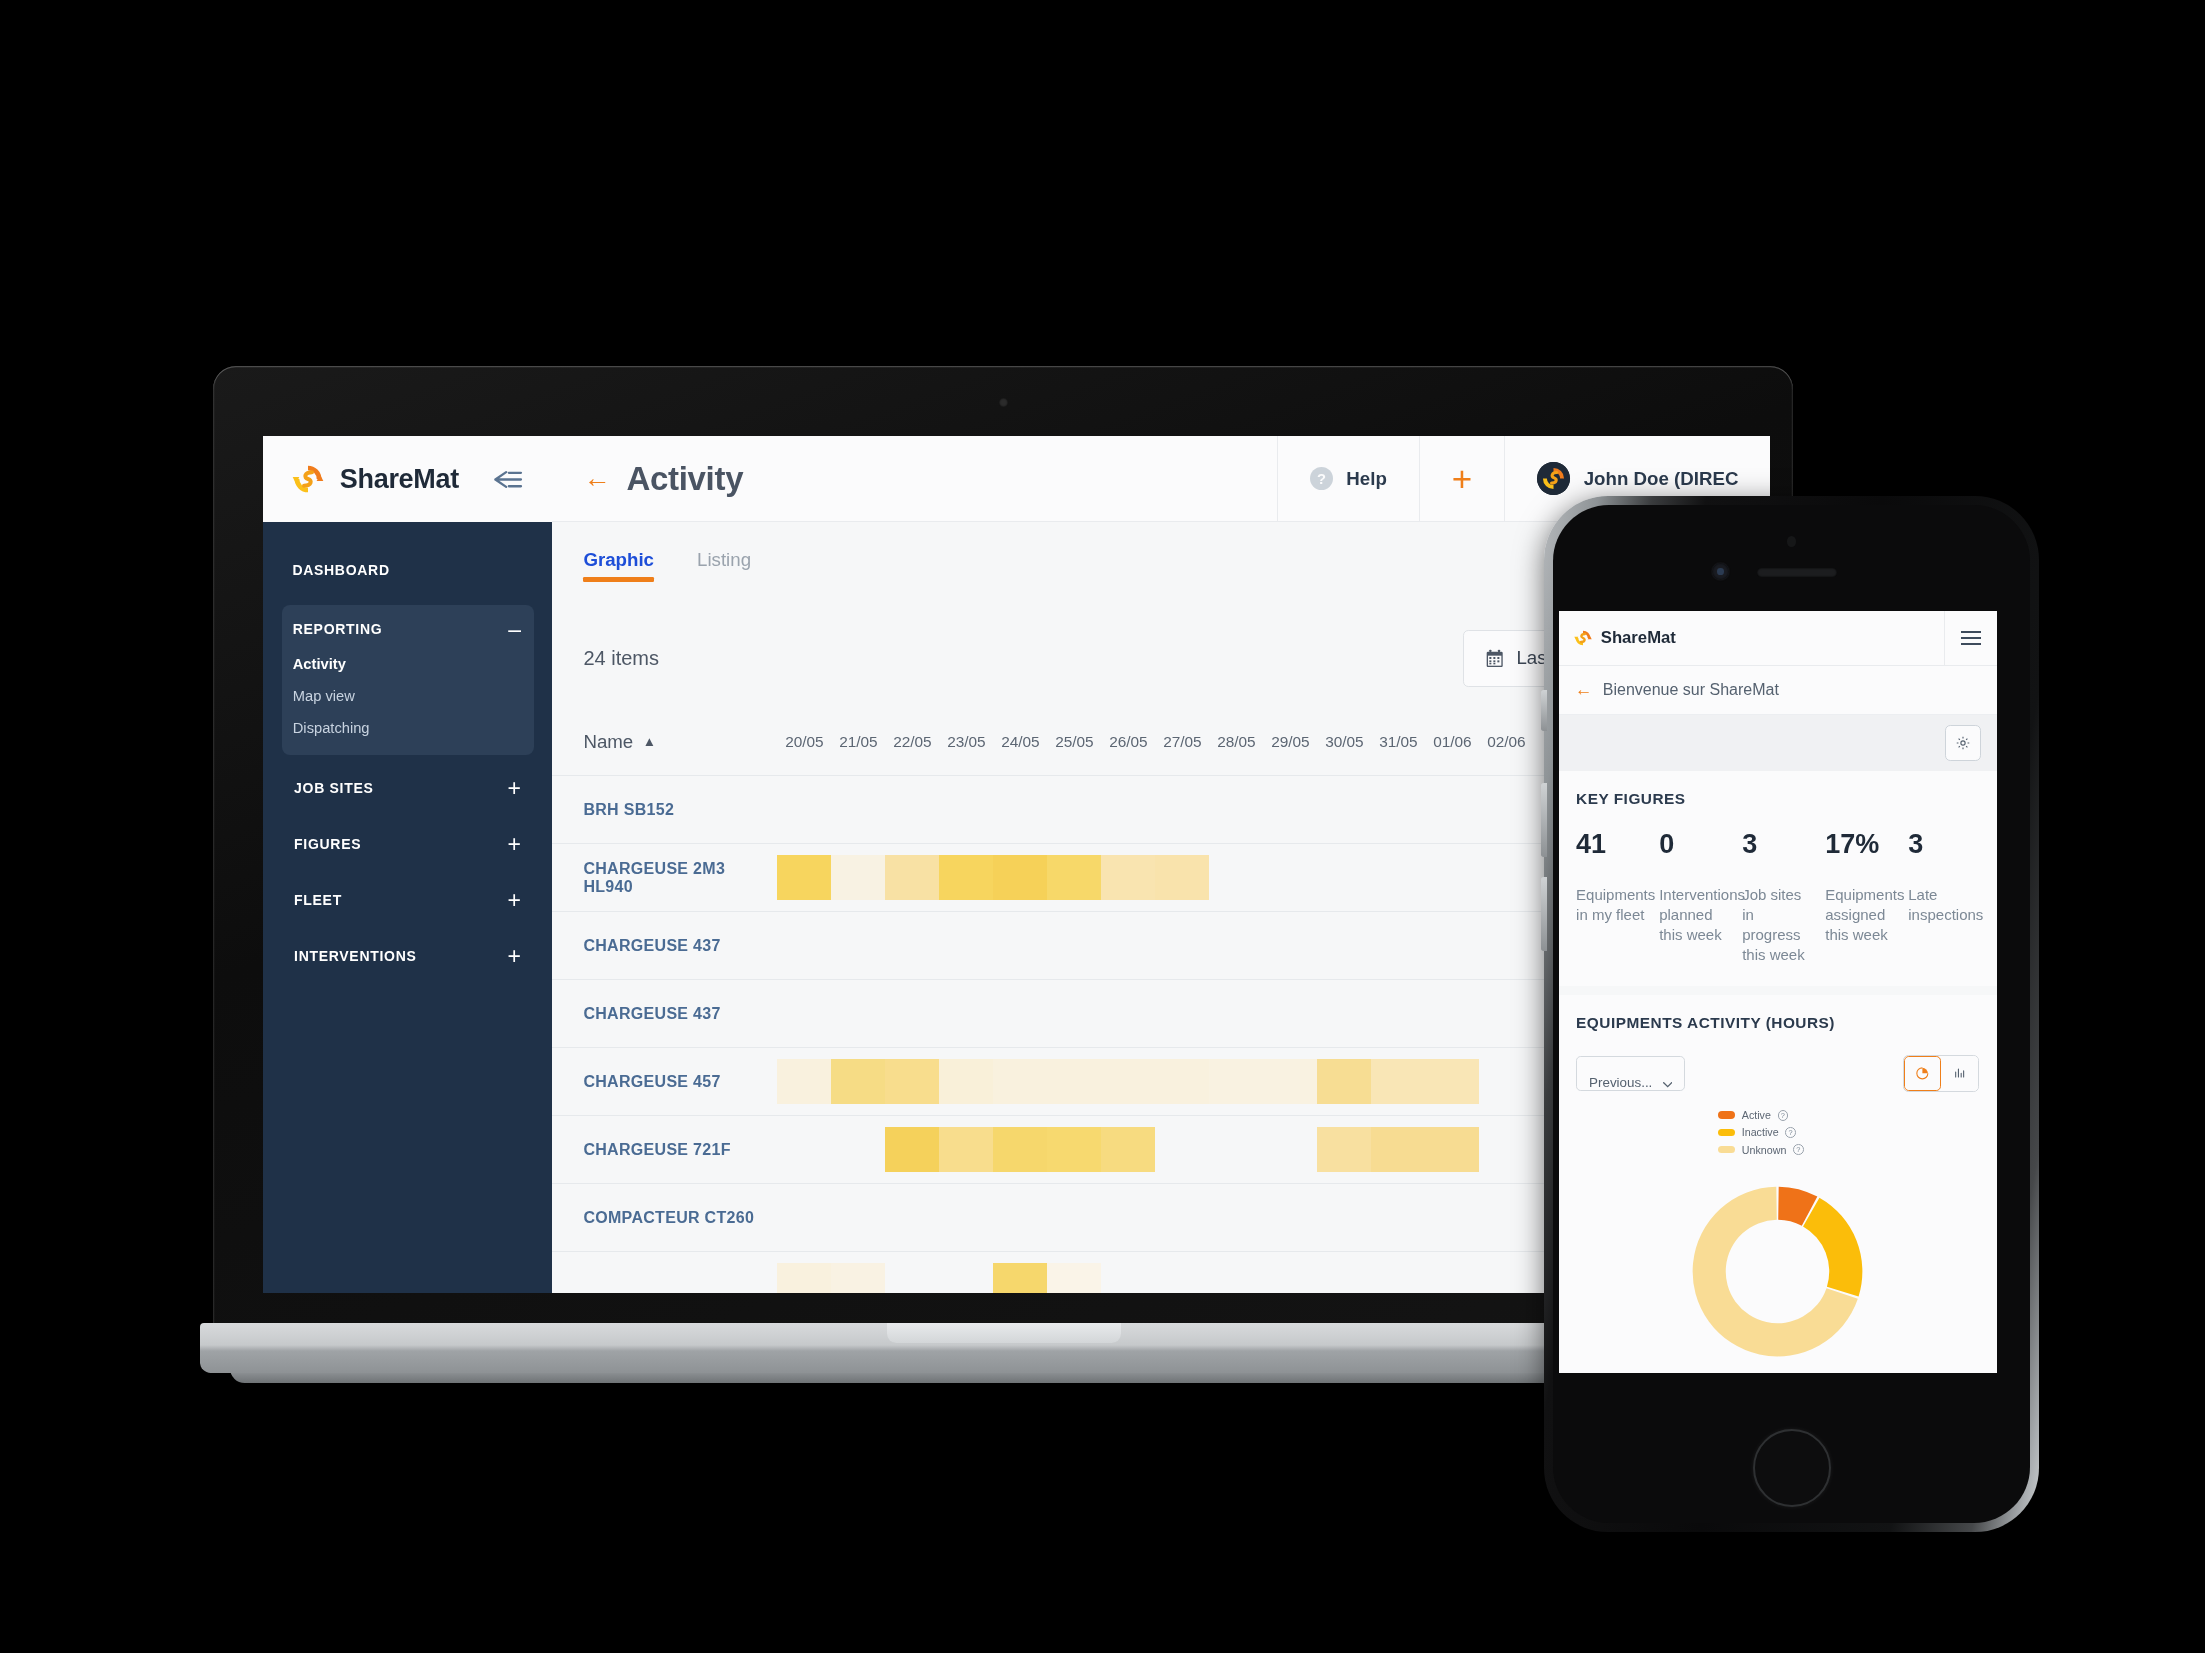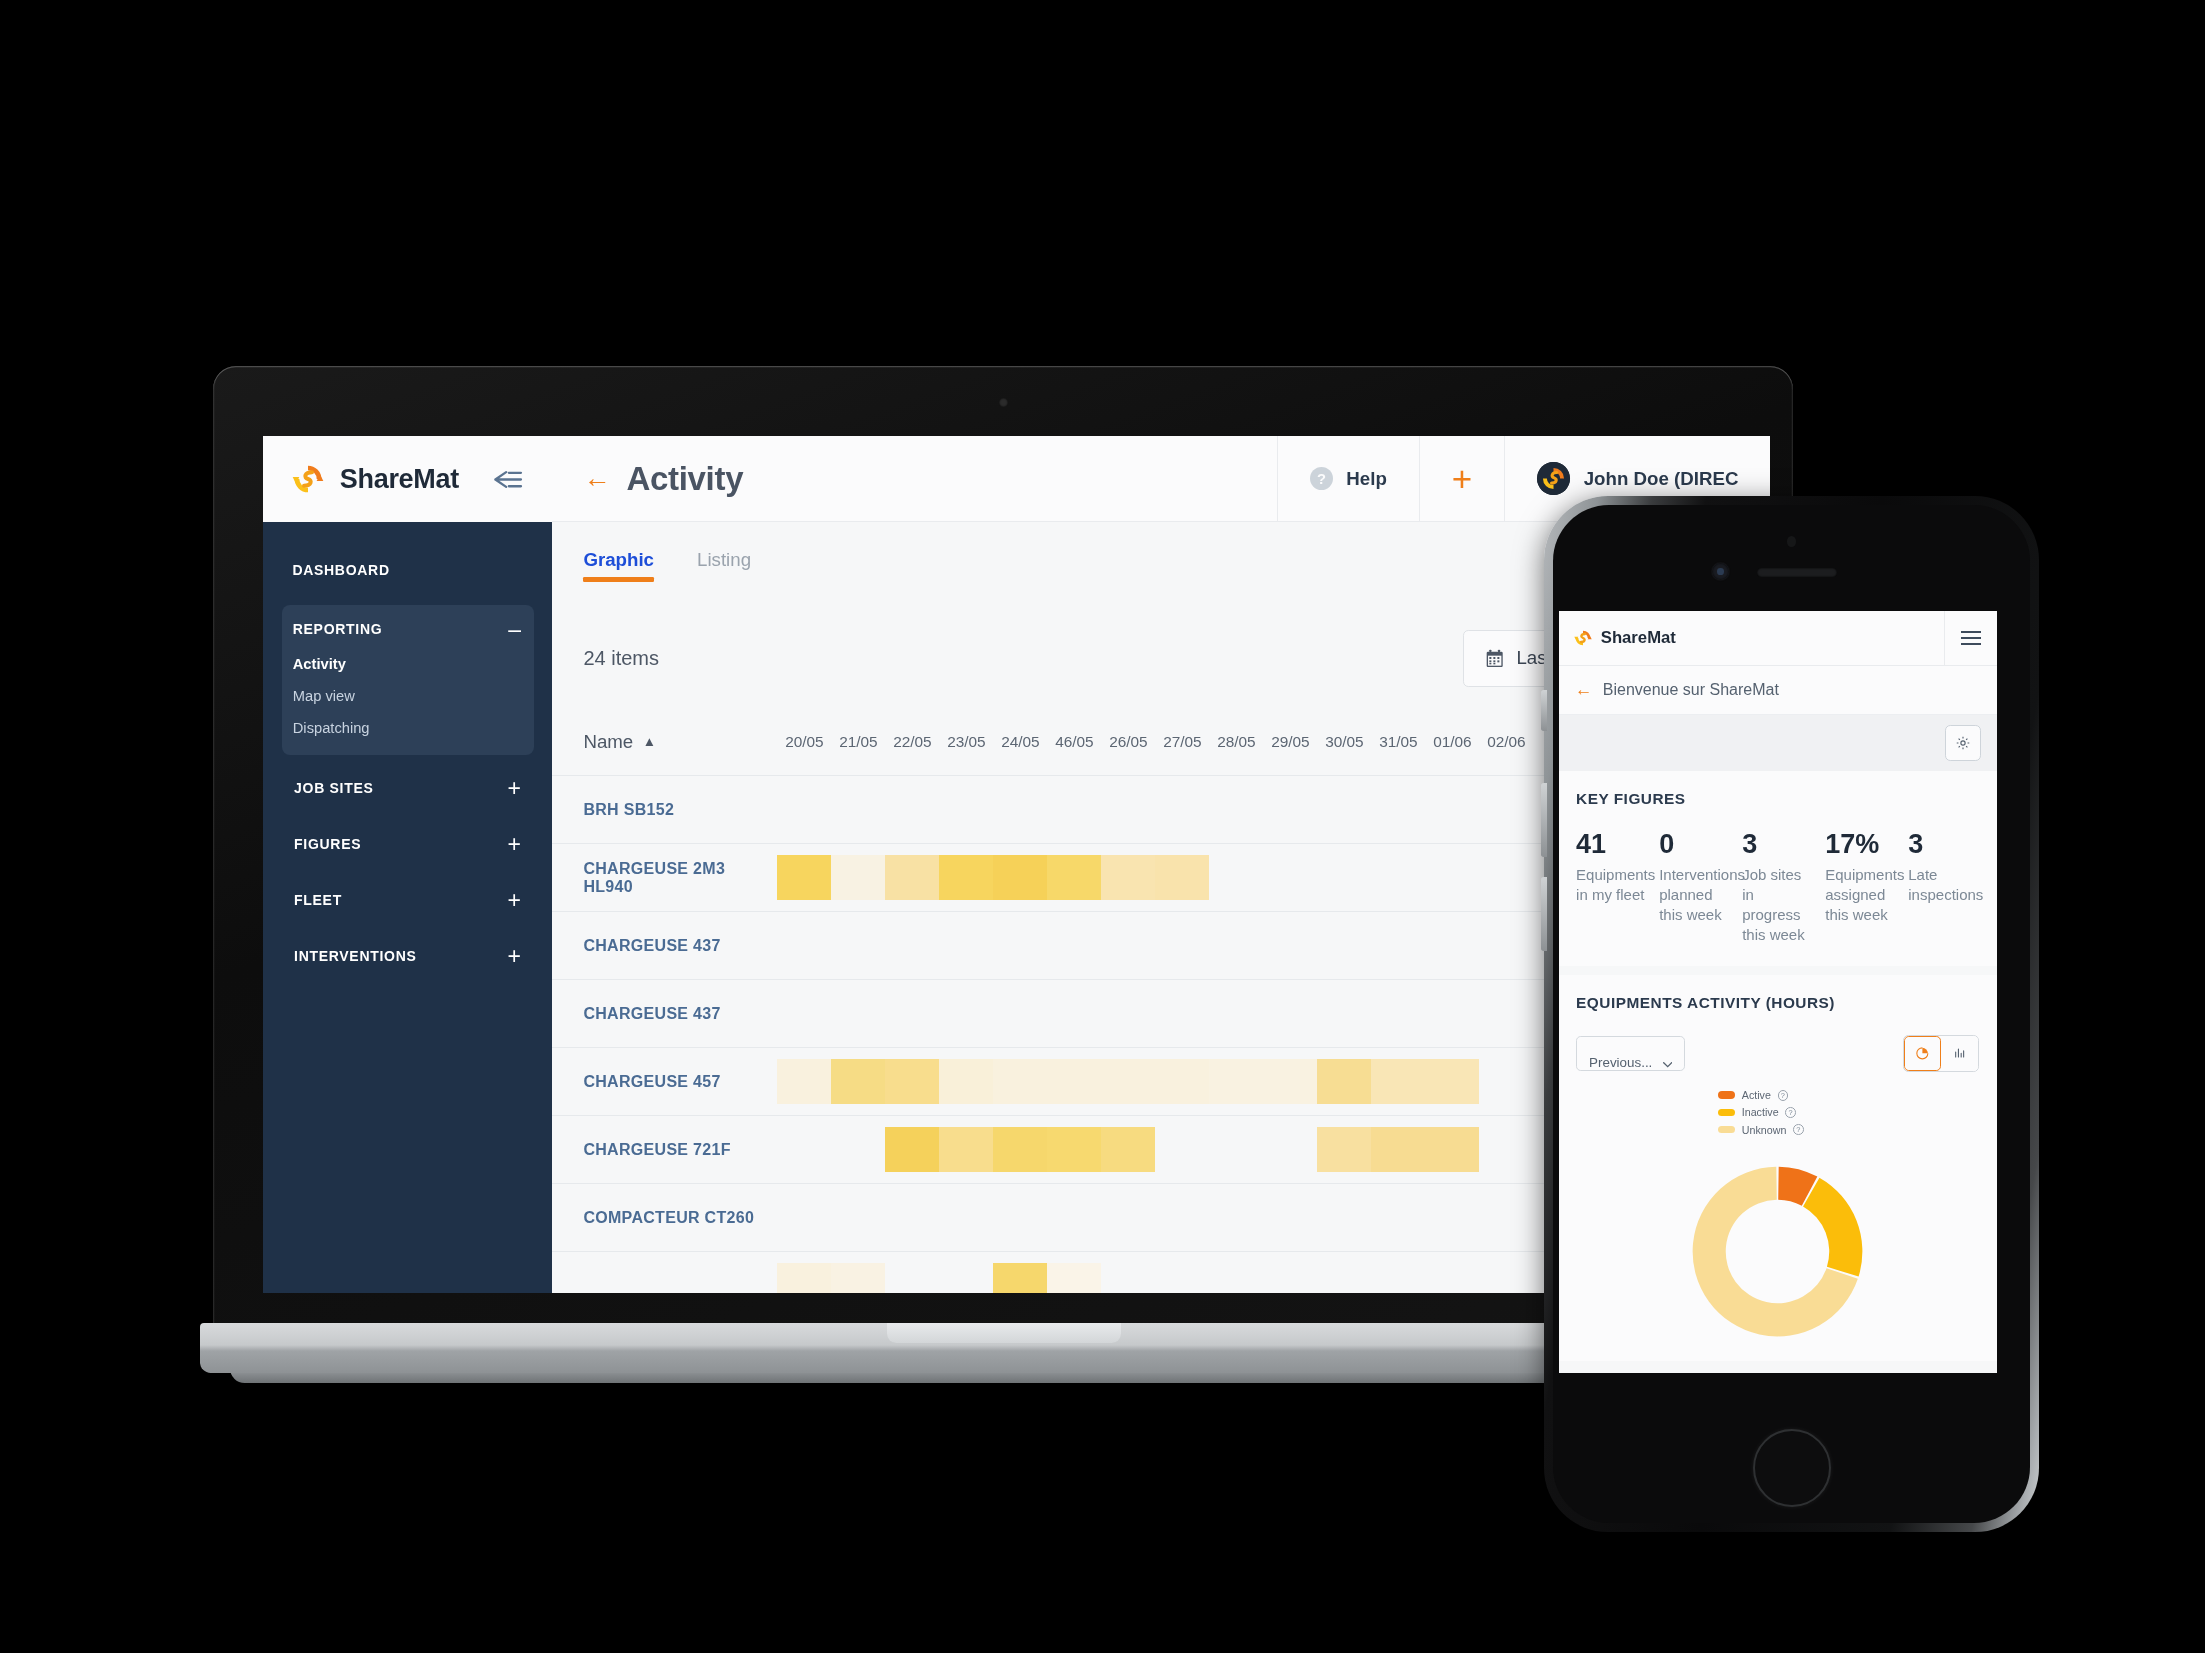--- a/index.html
+++ b/index.html
@@ -121,21 +121,21 @@
   .ph-subbar { height:49px; background:#fbfbfc; display:flex; align-items:center; gap:10.7px; padding-left:16px; border-bottom:0.7px solid #eceef1; }
   .ph-back { color:#ef7f1a; font-size:17.4px; line-height:1; }
   .ph-welcome { font-size:16px; color:#55616f; }
   .ph-gearrow { height:56px; display:flex; align-items:center; justify-content:flex-end; padding-right:16px; background:#f0f1f3; }
   .ph-gear { width:36px; height:36px; border:0.7px solid #ced4da; border-radius:5.3px; background:#fbfbfc; display:flex; align-items:center; justify-content:center; color:#55616f; }
 
   .ph-card { background:#fbfbfc; margin: 0 0 9.4px 0; padding: 18.7px 17.4px 20px 17.4px; }
   .ph-card-title { font-size:15.4px; font-weight:bold; color:#2b3a4d; letter-spacing:0.5px; margin-bottom:23px; }
   .kf-row { display:flex; gap:12px; }
   .kf { flex:1; min-width:0; }
-  .kf-val { font-size:27px; font-weight:bold; color:#1f2a38; line-height:1; margin-bottom:7px; }
+  .kf-val { font-size:27px; font-weight:bold; color:#1f2a38; line-height:1; margin-bottom:27px; }
   .kf-label { font-size:15px; color:#7c8895; line-height:1.35; }
 
   .ea-controls { display:flex; align-items:center; justify-content:space-between; margin-bottom:17.4px; }
   .ea-select { display:flex; align-items:flex-end; gap:10.7px; height:35px; padding: 0 12px; border:0.7px solid #d4d9de; border-radius:4.7px; background:#fbfbfc; font-size:13.4px; color:#55616f; }
   .ea-caret { font-size:10.7px; color:#55616f; }
   .ea-toggle { display:flex; border:0.7px solid #d4d9de; border-radius:5.3px; overflow:hidden; }
   .ea-tg { width:37px; height:35px; display:flex; align-items:center; justify-content:center; background:#fbfbfc; }
   .ea-tg.on { border:1.3px solid #ef7f1a; border-radius:4.7px; }
   .legend { display:flex; flex-direction:column; gap:5.3px; align-items:flex-start; margin: 4px auto 12px auto; width:120px; }
   .lg { display:flex; align-items:center; gap:6.7px; font-size:10.7px; color:#5c6673; }
@@ -271,21 +271,21 @@
               <div class="col-name">
                 <span>Name</span>
                 <span class="sort-caret">▲</span>
               </div>
               <div class="date-cols" id="date-cols">
                   <div class="date-col">20/05</div>
                   <div class="date-col">21/05</div>
                   <div class="date-col">22/05</div>
                   <div class="date-col">23/05</div>
                   <div class="date-col">24/05</div>
-                  <div class="date-col">46/05</div>
+                  <div class="date-col">25/05</div>
                   <div class="date-col">26/05</div>
                   <div class="date-col">27/05</div>
                   <div class="date-col">28/05</div>
                   <div class="date-col">29/05</div>
                   <div class="date-col">30/05</div>
                   <div class="date-col">31/05</div>
                   <div class="date-col">01/06</div>
                   <div class="date-col">02/06</div>
                 </div>
             </div>

